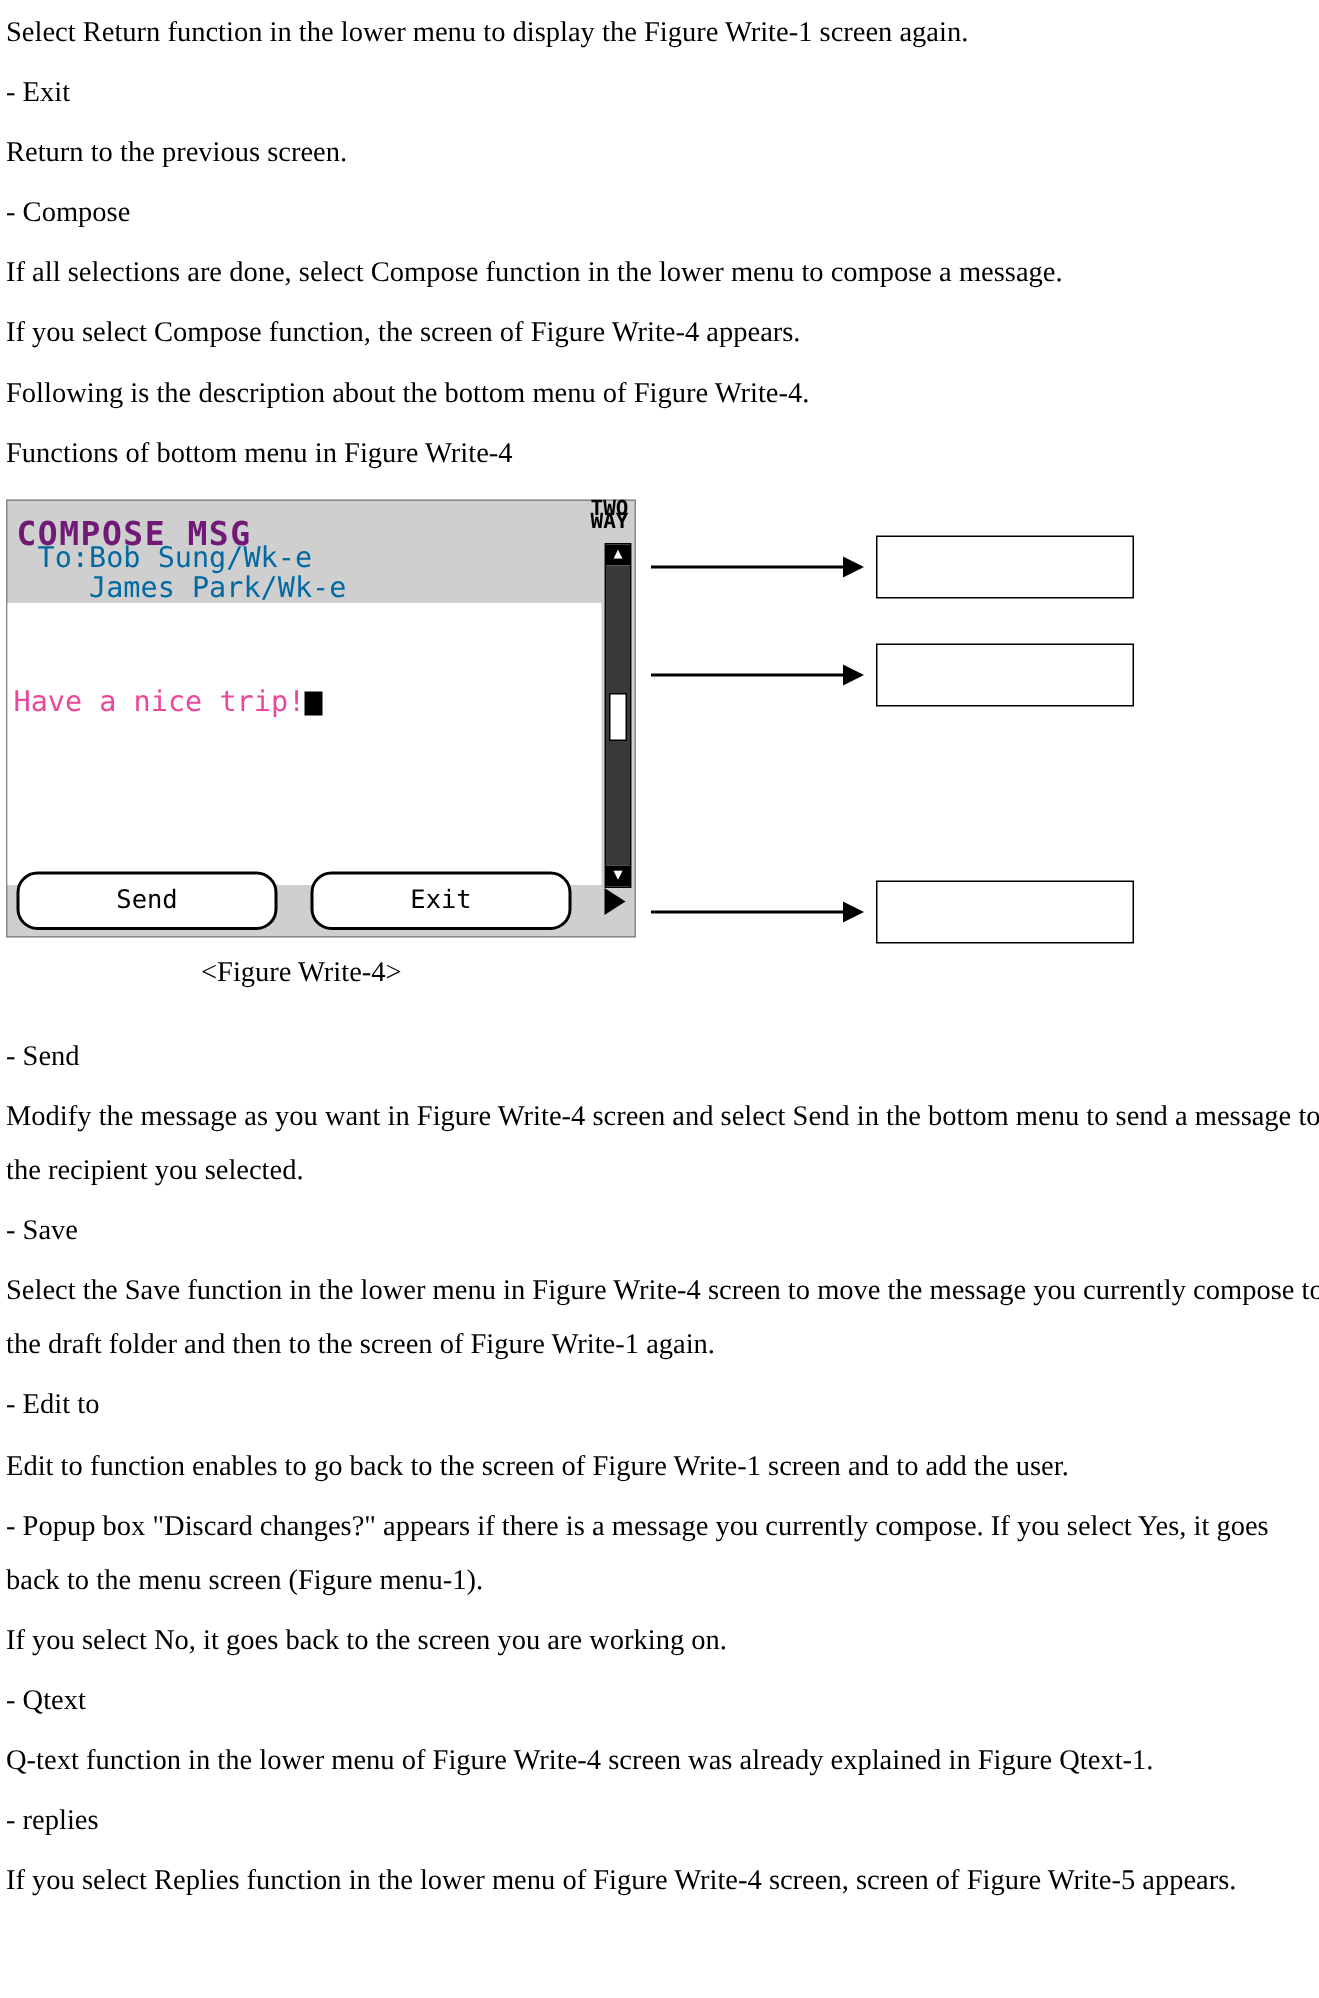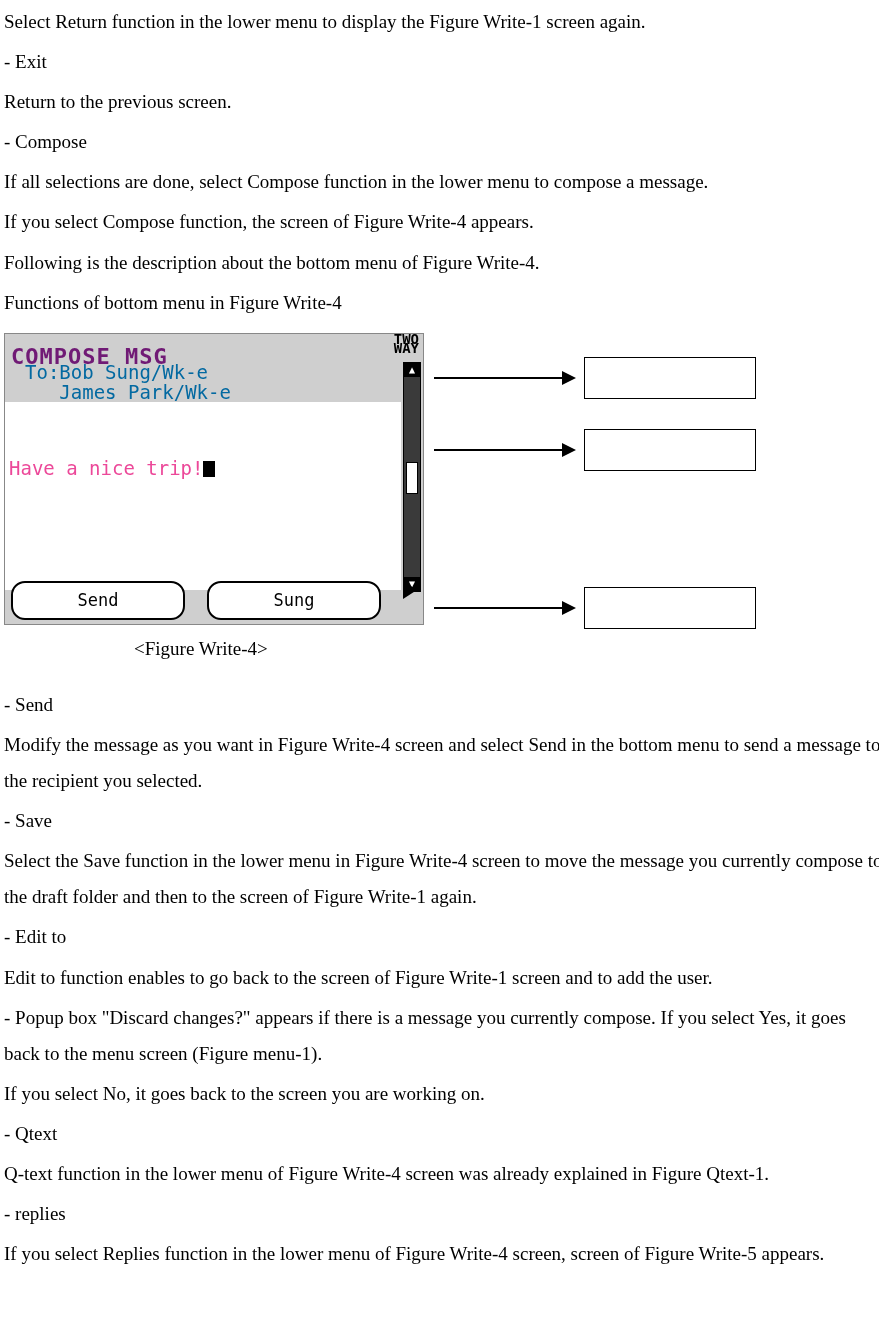--- a/index.html
+++ b/index.html
@@ -120,21 +120,21 @@
     right: 0;
     background: #3a3a3a;
   }
   .bottom-menu {
     position: absolute;
     bottom: 4px;
     left: 6px;
     right: 6px;
     display: flex;
     gap: 22px;
-    align-items: flex-start;
+    align-items: center;
   }
   .menu-btn {
     flex: 1;
     background: #fff;
     border: 2px solid #000;
     border-radius: 14px;
     text-align: center;
     font-size: 17px;
     padding: 1px 2px;
     font-family: monospace;
@@ -213,21 +213,21 @@
     <div class="scrollbar">
       <div class="scroll-up">▲</div>
       <div class="scroll-track-dark">
         <div class="scroll-thumb"></div>
       </div>
       <div class="scroll-down">▼</div>
     </div>
 
     <div class="bottom-menu">
       <div class="menu-btn">Send</div>
-      <div class="menu-btn">Sung</div>
+      <div class="menu-btn">Exit</div>
       <div class="menu-arrow"></div>
     </div>
   </div>
 
   <div class="annotations">
     <div class="arrow-line" style="top:44px; left:10px; width:140px;"></div>
     <div class="annotation-box" style="top:24px; left:160px;"></div>
 
     <div class="arrow-line" style="top:116px; left:10px; width:140px;"></div>
     <div class="annotation-box" style="top:96px; left:160px;"></div>

